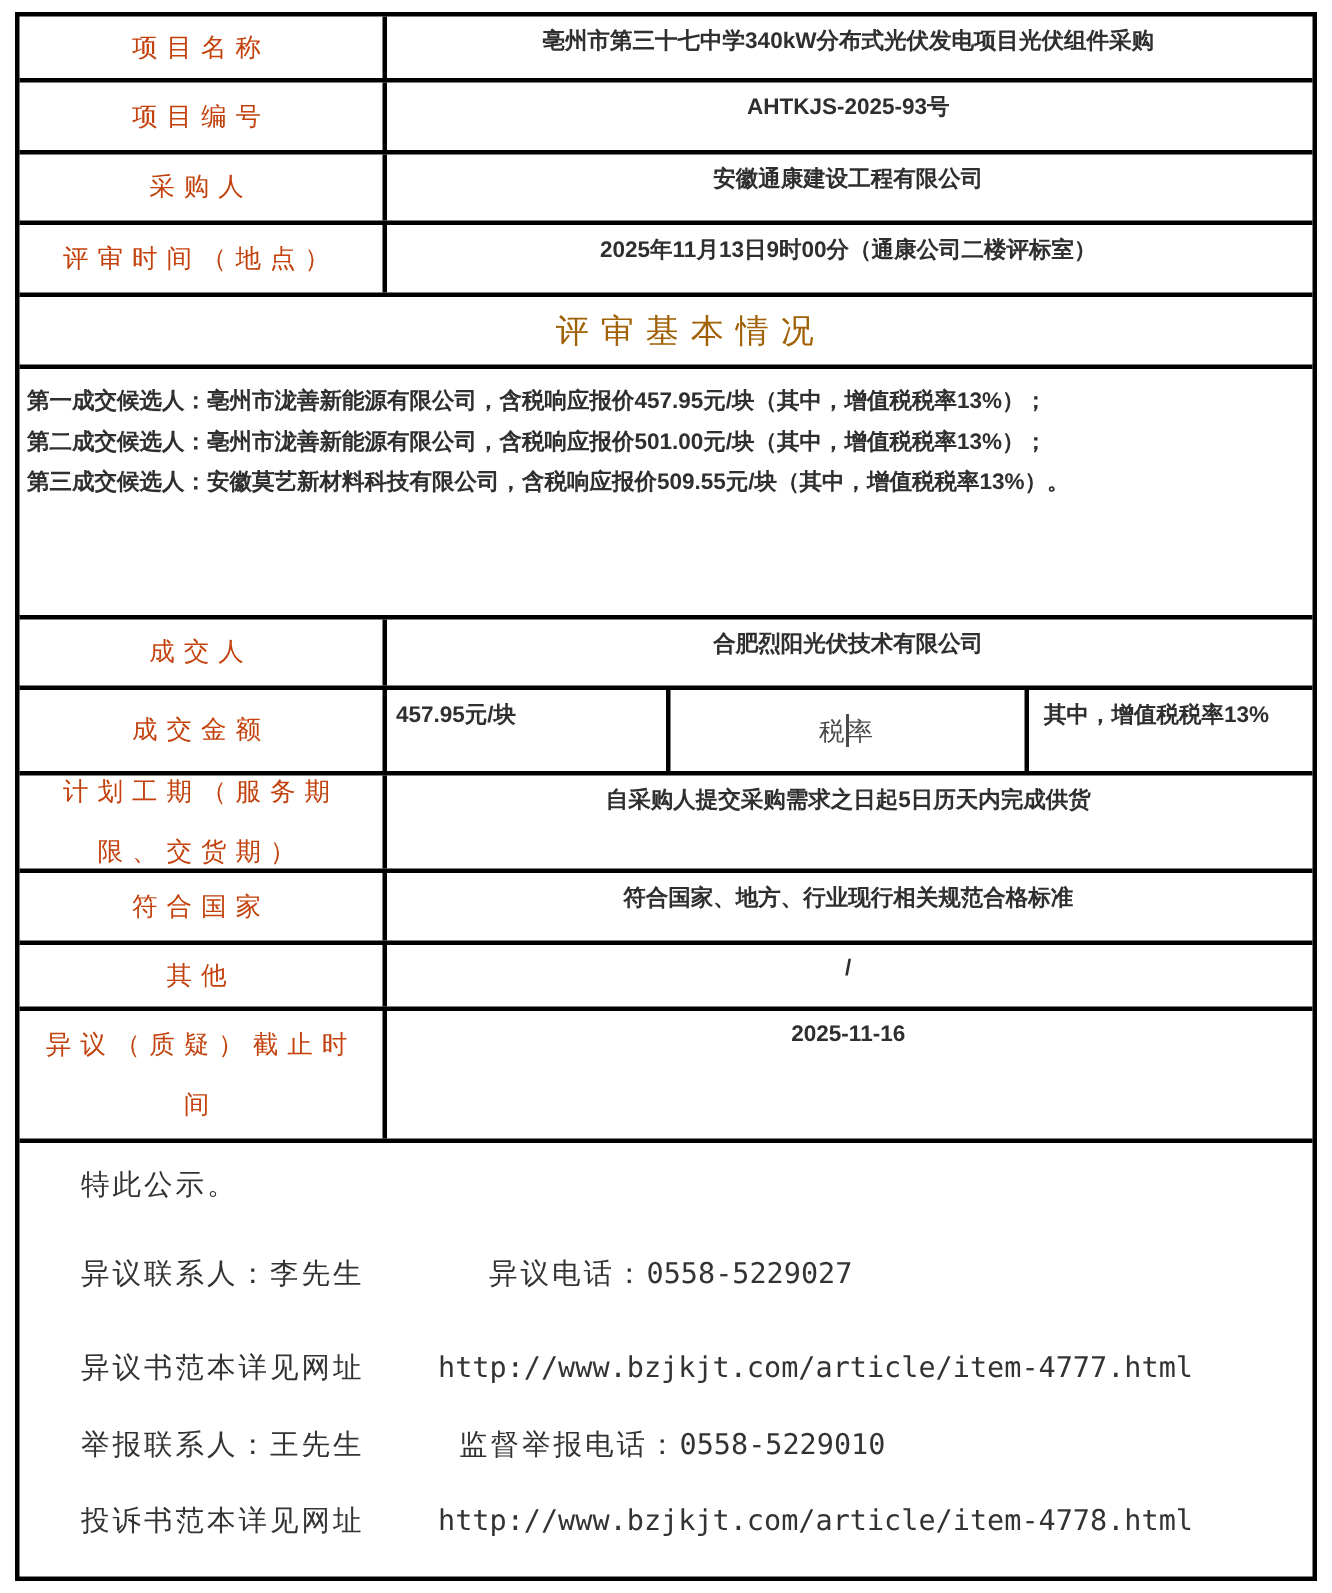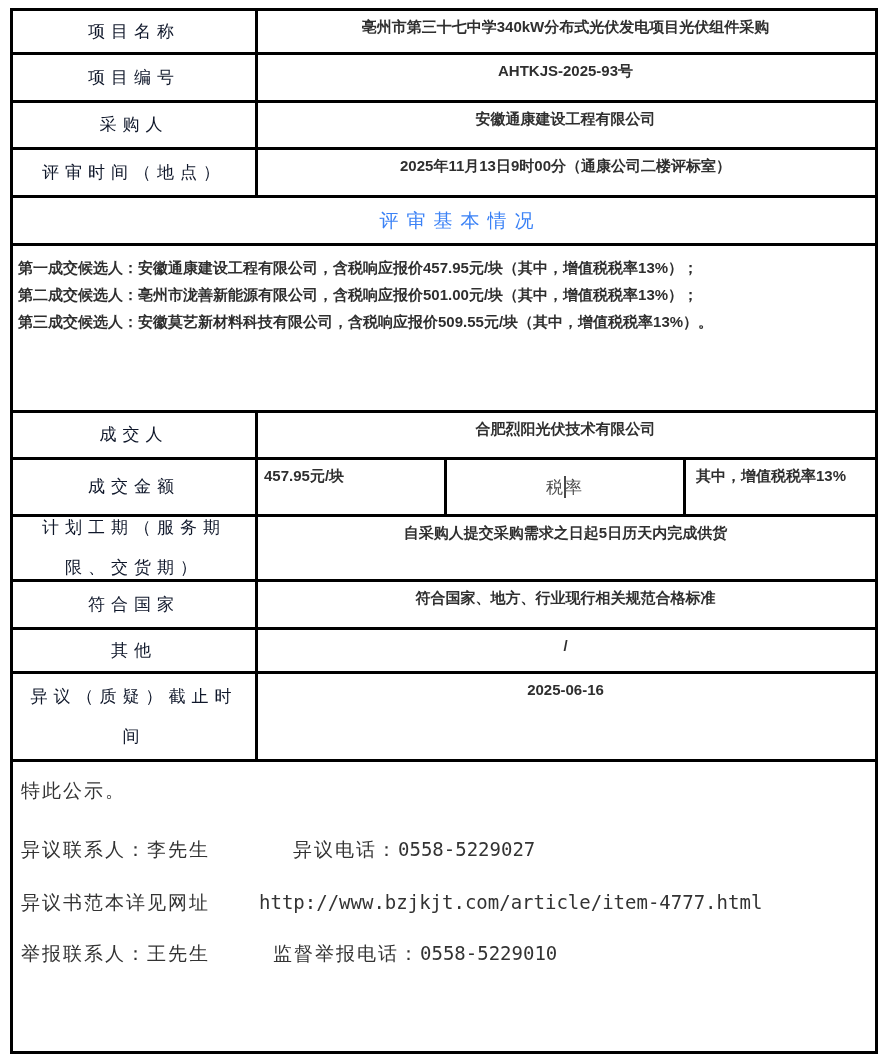--- a/index.html
+++ b/index.html
@@ -4,48 +4,48 @@
 <style>
   html,body { margin:0; padding:0; background:#ffffff; }
   body { width:888px; height:1062px; position:relative;
          font-family:"Liberation Sans","DejaVu Sans",sans-serif; }
 
   .doc-table { position:absolute; left:10px; top:8px; width:868px; height:1046px;
                border:3px solid #000; box-sizing:border-box;
                display:flex; flex-direction:column; background:#fff; }
 
   .t-row { display:flex; border-bottom:3px solid #000; box-sizing:border-box; flex-shrink:0; }
-  .t-row.last { border-bottom:none; flex:1; }
+  .t-row.last { border-bottom:none; flex:1;padding-left:33px; }
 
   
   .h-r1  { height:44px; }
   .h-r2  { height:48px; }
   .h-r3  { height:47px; }
   .h-r4  { height:48px; }
   .h-hdr { height:48px; }
   .h-cand{ height:167px; }
   .h-r7  { height:47px; }
   .h-r8  { height:57px; }
   .h-r9  { height:65px; }
   .h-r10 { height:48px; }
   .h-r11 { height:44px; }
   .h-r12 { height:88px; }
 
   .cell-label { width:245px; border-right:3px solid #000; box-sizing:border-box;
                 display:flex; align-items:center; justify-content:center; text-align:center;
                 font-family:"Liberation Serif","DejaVu Serif",serif;
-                font-size:17px; letter-spacing:6px; line-height:40px; color:#0f172a;
+                font-size:17px; letter-spacing:6px; line-height:40px; color:#c2410c;
                 padding:0 9px; }
   .cell-value { flex:1; box-sizing:border-box; padding:7px 8px 0 6px;
                 font-family:"Liberation Sans","DejaVu Sans",sans-serif;
                 font-weight:bold; font-size:15px; color:#2f2f2f; text-align:center; }
 
   .section-header { flex:1; display:flex; align-items:center; justify-content:center;
                     font-family:"Liberation Serif","DejaVu Serif",serif;
-                    font-size:19px; letter-spacing:8px; color:#3b82f6;padding-left:33px; }
+                    font-size:22px; letter-spacing:8px; color:#a16207;padding-left:33px; }
 
   .candidates { flex:1; box-sizing:border-box; padding:8px 10px 0 5px; }
   .candidates p { margin:0; line-height:27px; font-weight:bold; font-size:15px; color:#2f2f2f;
                   font-family:"Liberation Sans","DejaVu Sans",sans-serif; }
 
   .cell-amount  { width:189px; border-right:3px solid #000; box-sizing:border-box;
                   padding:7px 8px 0 6px; font-weight:bold; font-size:15px; color:#2f2f2f; }
   .cell-taxlbl  { width:239px; border-right:3px solid #000; box-sizing:border-box;
                   display:flex; align-items:center; justify-content:center; position:relative;
                   font-family:"Liberation Serif","DejaVu Serif",serif;
@@ -53,21 +53,21 @@
   .cell-taxnote { flex:1; box-sizing:border-box; padding:7px 8px 0 10px;
                   font-weight:bold; font-size:15px; color:#2f2f2f; }
   .text-cursor  { position:absolute; left:50%; top:50%; transform:translate(-1px,-11px);
                   width:2px; height:22px; background:#4a4a4a; }
 
   .f-block { box-sizing:border-box; padding:16px 10px 0 8px;
              font-family:"Liberation Serif","DejaVu Serif",serif;
              font-size:19px; color:#333; }
   .f-line  { line-height:26px; white-space:nowrap; }
   .f-line .cjk { letter-spacing:2px; }
-  .mb32 { margin-bottom:32px; } .mb30 { margin-bottom:26px; }
+  .mb32 { margin-bottom:32px; } .mb30 { margin-bottom:36px; }
   .mb24 { margin-bottom:24px; }
   .fl-w272 { display:inline-block; width:272px; }
   .fl-w252 { display:inline-block; width:252px; }
   .fl-w238 { display:inline-block; width:238px; }
   .mono { font-family:"DejaVu Sans Mono","Liberation Mono",monospace; letter-spacing:0; font-size:19px; }
 </style>
 </head>
 <body>
 
 <div class="doc-table">
@@ -91,21 +91,21 @@
     <div class="cell-label">评审时间（地点）</div>
     <div class="cell-value">2025年11月13日9时00分（通康公司二楼评标室）</div>
   </div>
 
   <div class="t-row h-hdr">
     <div class="section-header">评审基本情况</div>
   </div>
 
   <div class="t-row h-cand">
     <div class="candidates">
-      <p>第一成交候选人：安徽通康建设工程有限公司，含税响应报价457.95元/块（其中，增值税税率13%）；</p>
+      <p>第一成交候选人：亳州市泷善新能源有限公司，含税响应报价457.95元/块（其中，增值税税率13%）；</p>
       <p>第二成交候选人：亳州市泷善新能源有限公司，含税响应报价501.00元/块（其中，增值税税率13%）；</p>
       <p>第三成交候选人：安徽莫艺新材料科技有限公司，含税响应报价509.55元/块（其中，增值税税率13%）。</p>
     </div>
   </div>
 
   <div class="t-row h-r7">
     <div class="cell-label">成交人</div>
     <div class="cell-value">合肥烈阳光伏技术有限公司</div>
   </div>
 
@@ -129,33 +129,36 @@
     <div class="cell-value">符合国家、地方、行业现行相关规范合格标准</div>
   </div>
 
   <div class="t-row h-r11">
     <div class="cell-label">其他</div>
     <div class="cell-value">/</div>
   </div>
 
   <div class="t-row h-r12">
     <div class="cell-label">异议（质疑）截止时间</div>
-    <div class="cell-value">2025-06-16</div>
+    <div class="cell-value">2025-11-16</div>
   </div>
 
   <div class="t-row last">
     <div class="f-block">
       <div class="f-line mb32">
         <span class="cjk">特此公示。</span>
       </div>
       <div class="f-line mb30">
         <span class="cjk fl-w272">异议联系人：李先生</span><span class="cjk">异议电话：</span><span class="mono">0558-5229027</span>
       </div>
       <div class="f-line mb24">
         <span class="cjk fl-w238">异议书范本详见网址</span><span class="mono">http://www.bzjkjt.com/article/item-4777.html</span>
       </div>
       <div class="f-line mb24">
         <span class="cjk fl-w252">举报联系人：王先生</span><span class="cjk">监督举报电话：</span><span class="mono">0558-5229010</span>
       </div>
+      <div class="f-line">
+        <span class="cjk fl-w238">投诉书范本详见网址</span><span class="mono">http://www.bzjkjt.com/article/item-4778.html</span>
+      </div>
     </div>
   </div>
 
 </div>
 
 </body></html>

